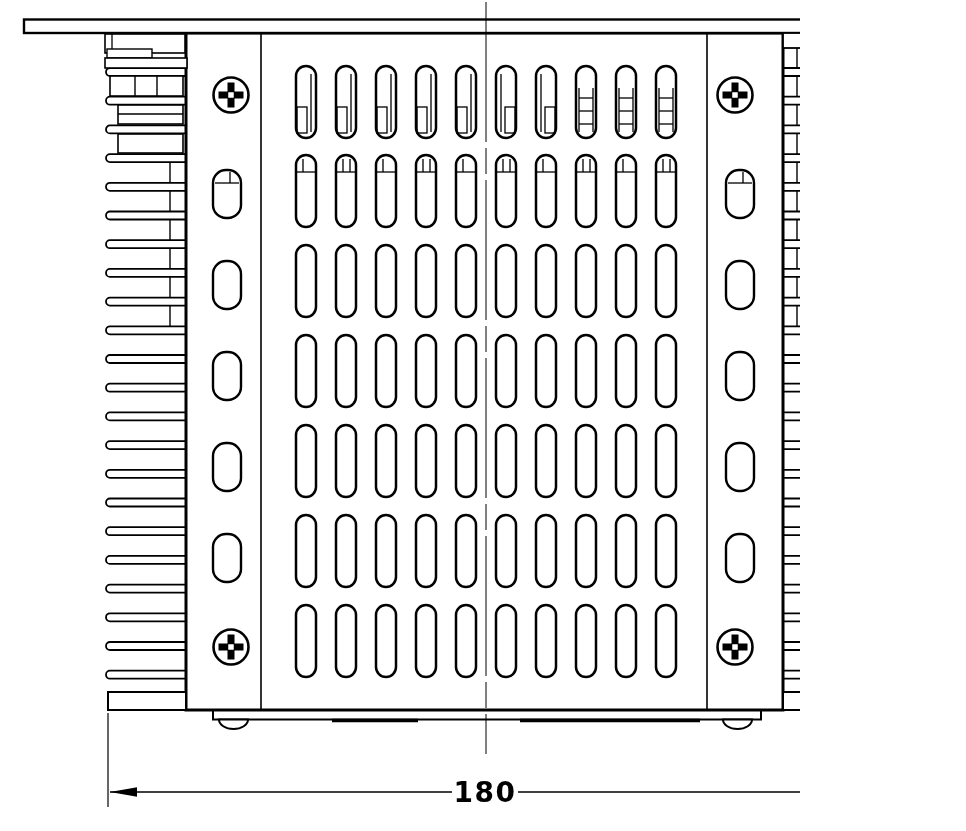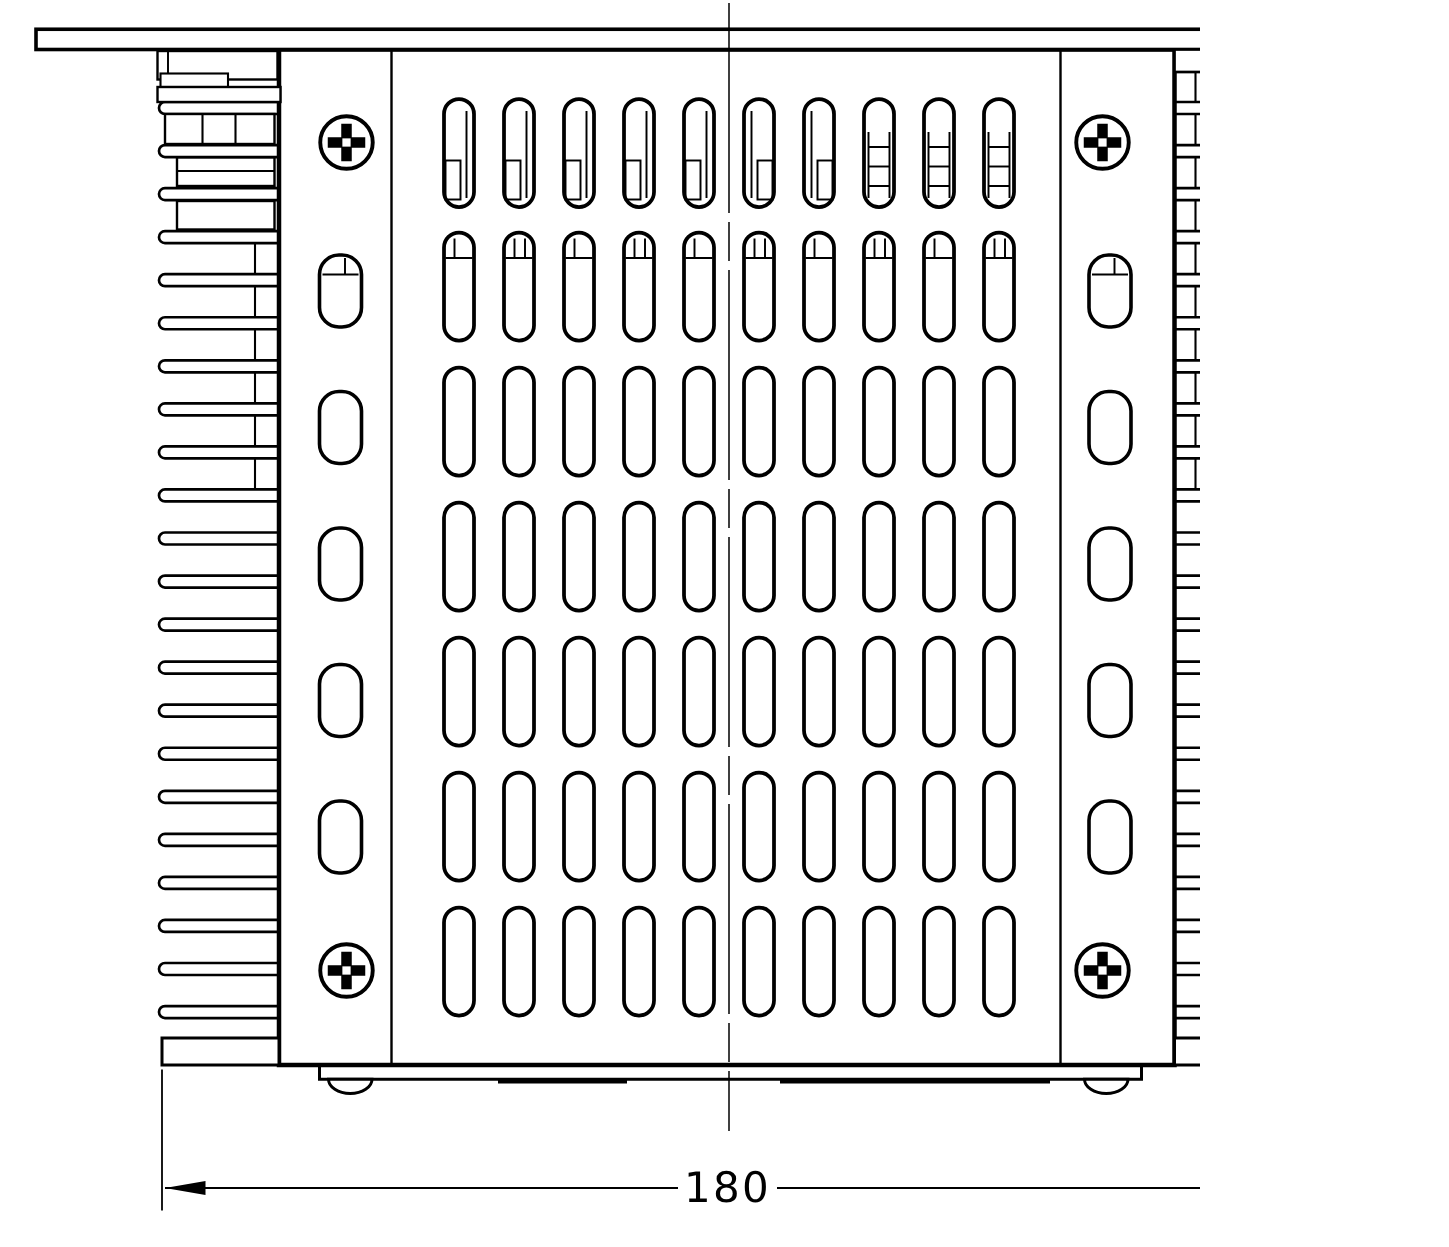--- a/index.html
+++ b/index.html
@@ -2,20 +2,21 @@
 <html style="--line: #000000; --bg: #ffffff;"><head>
 <meta charset="utf-8">
 <style>
   html,body{margin:0;padding:0;background:#fff;}
   .stage{
     position:relative;
     width:800px;height:831px;
     background:var(--bg,#ffffff);
     overflow:hidden;
     font-family:"DejaVu Sans",sans-serif;
+    font-weight:bold;
   }
   svg{display:block;}
   .ln{stroke:var(--line,#000);fill:none;}
   .lnf{stroke:var(--line,#000);fill:#ffffff;}
   .fill{fill:var(--line,#000);stroke:none;}
   text.dim{
     font-family:"DejaVu Sans",sans-serif;
     font-size:28px;
     letter-spacing:1.5px;
     fill:var(--line,#000);

